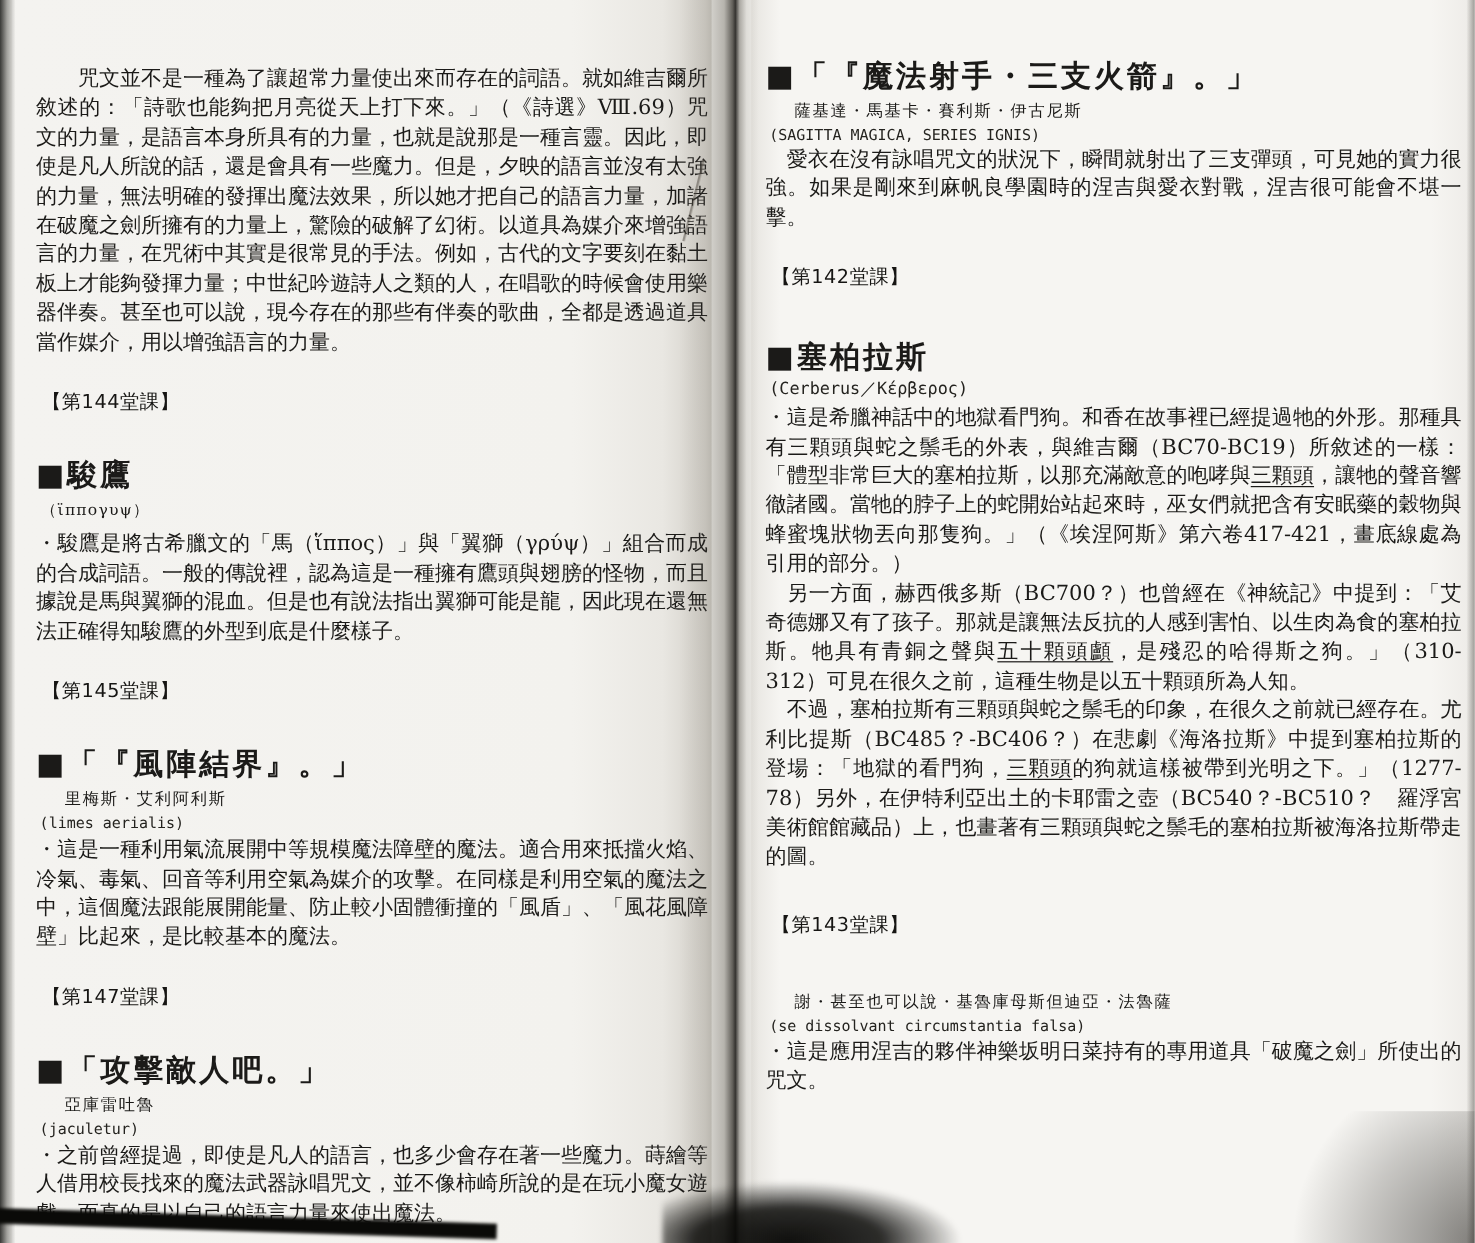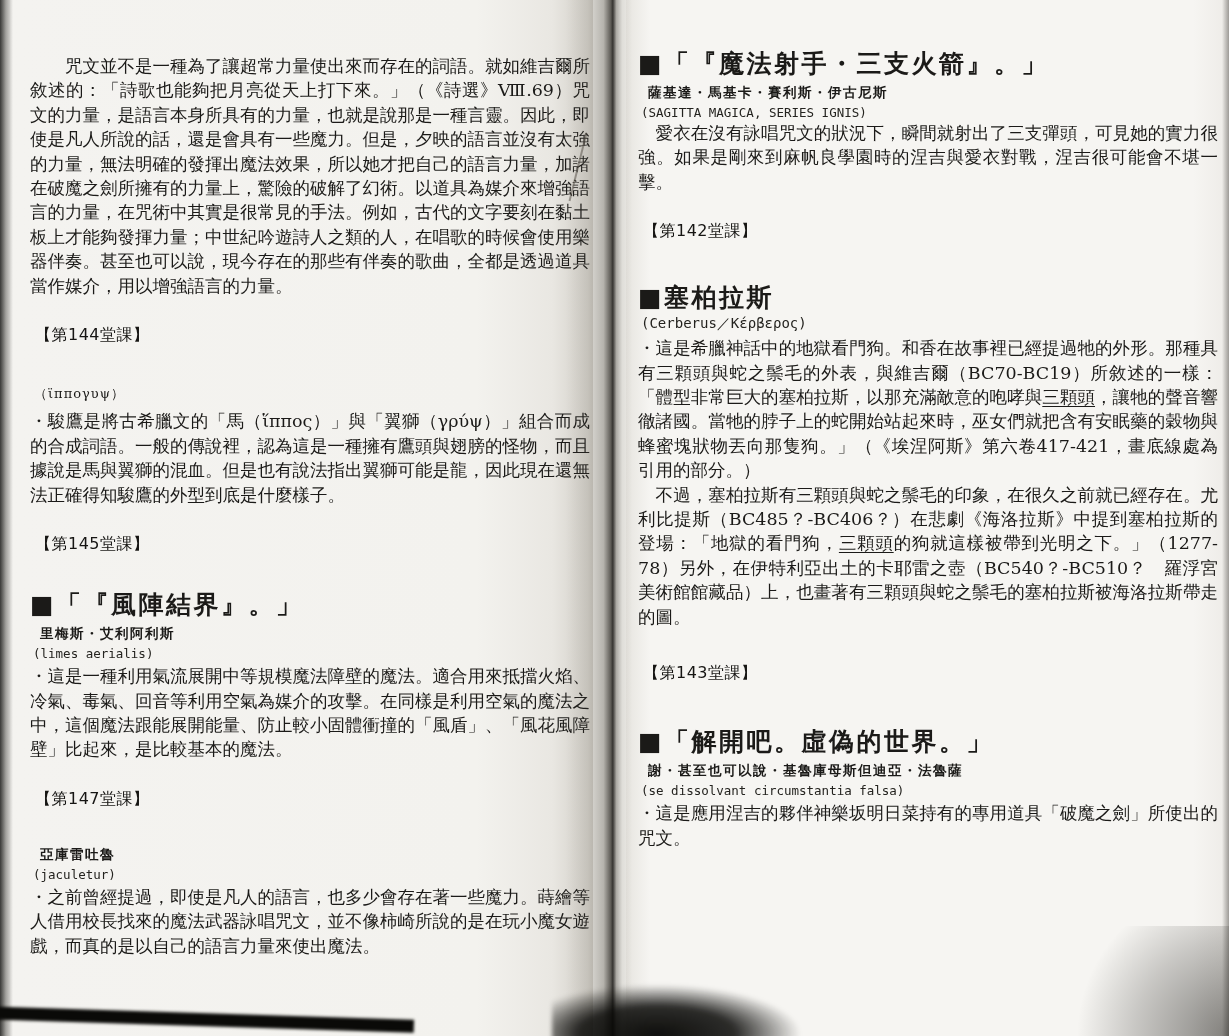--- a/index.html
+++ b/index.html
@@ -40,55 +40,57 @@
 
   .body-p{font-size:17.5px;line-height:24.4px;text-align:justify;margin:0;}
   .indent2{text-indent:2em;}
   .u{text-decoration:underline;text-underline-offset:3px;}
 
   .lesson{font-family:"DejaVu Sans","Liberation Sans",sans-serif;
           font-size:16px;letter-spacing:.5px;margin:27px 0 0 5px;color:#161513;}
 
   .entry{margin-top:36px;}
   .entry-title{font-size:25px;font-weight:700;letter-spacing:2.5px;line-height:28px;margin:0;}
-  .entry-name{font-size:13.5px;font-weight:700;letter-spacing:1.5px;margin:6px 0 0 10px;}
+  .entry-name{font-size:13.5px;font-weight:400;letter-spacing:1.5px;margin:6px 0 0 24px;}
   .entry-reading{font-size:13px;margin:4px 0 0 4px;letter-spacing:1px;}
   .entry-latin{font-family:"DejaVu Sans Mono","Liberation Mono",monospace;
                font-size:12.5px;margin:3px 0 1px 3px;color:#24231f;}
   .entry-body{margin-top:3px;}
 </style>
 </head>
 <body>
 
 <div class="scan-root">
 
   <div class="page page-left">
     <div class="col col-left">
 
       <p class="body-p indent2">咒文並不是一種為了讓超常力量使出來而存在的詞語。就如維吉爾所敘述的：「詩歌也能夠把月亮從天上打下來。」（《詩選》Ⅷ.69）咒文的力量，是語言本身所具有的力量，也就是說那是一種言靈。因此，即使是凡人所說的話，還是會具有一些魔力。但是，夕映的語言並沒有太強的力量，無法明確的發揮出魔法效果，所以她才把自己的語言力量，加諸在破魔之劍所擁有的力量上，驚險的破解了幻術。以道具為媒介來增強語言的力量，在咒術中其實是很常見的手法。例如，古代的文字要刻在黏土板上才能夠發揮力量；中世紀吟遊詩人之類的人，在唱歌的時候會使用樂器伴奏。甚至也可以說，現今存在的那些有伴奏的歌曲，全都是透過道具當作媒介，用以增強語言的力量。</p>
 
       <div class="lesson">【第144堂課】</div>
 
       <div class="entry">
+        <p class="entry-title">■駿鷹</p>
         <p class="entry-reading body-p">（ϊππογυψ）</p>
         <p class="body-p entry-body">・駿鷹是將古希臘文的「馬（ἵππος）」與「翼獅（γρύψ）」組合而成的合成詞語。一般的傳說裡，認為這是一種擁有鷹頭與翅膀的怪物，而且據說是馬與翼獅的混血。但是也有說法指出翼獅可能是龍，因此現在還無法正確得知駿鷹的外型到底是什麼樣子。</p>
       </div>
 
       <div class="lesson">【第145堂課】</div>
 
       <div class="entry">
         <p class="entry-title">■「『風陣結界』。」</p>
         <p class="entry-name">里梅斯・艾利阿利斯</p>
         <p class="entry-latin">(limes aerialis)</p>
         <p class="body-p entry-body">・這是一種利用氣流展開中等規模魔法障壁的魔法。適合用來抵擋火焰、冷氣、毒氣、回音等利用空氣為媒介的攻擊。在同樣是利用空氣的魔法之中，這個魔法跟能展開能量、防止較小固體衝撞的「風盾」、「風花風障壁」比起來，是比較基本的魔法。</p>
       </div>
 
       <div class="lesson">【第147堂課】</div>
 
       <div class="entry">
+        <p class="entry-title">■「攻擊敵人吧。」</p>
         <p class="entry-name">亞庫雷吐魯</p>
         <p class="entry-latin">(jaculetur)</p>
         <p class="body-p entry-body">・之前曾經提過，即使是凡人的語言，也多少會存在著一些魔力。蒔繪等人借用校長找來的魔法武器詠唱咒文，並不像柿崎所說的是在玩小魔女遊戲，而真的是以自己的語言力量來使出魔法。</p>
       </div>
 
     </div>
   </div>
 
   <div class="page page-right">
     <div class="col col-right">
@@ -99,27 +101,27 @@
         <p class="entry-latin">(SAGITTA MAGICA, SERIES IGNIS)</p>
         <p class="body-p">　愛衣在沒有詠唱咒文的狀況下，瞬間就射出了三支彈頭，可見她的實力很強。如果是剛來到麻帆良學園時的涅吉與愛衣對戰，涅吉很可能會不堪一擊。</p>
       </div>
 
       <div class="lesson">【第142堂課】</div>
 
       <div class="entry" style="margin-top:42px;">
         <p class="entry-title">■塞柏拉斯</p>
         <p class="entry-latin" style="font-size:14px;">(Cerberus／Κέρβερος)</p>
         <p class="body-p entry-body"><span>・這是希臘神話中的地獄看門狗。和香在故事裡已經提過牠的外形。那種具有三顆頭與蛇之鬃毛的外表，與維吉爾（BC70-BC19）所敘述的一樣：「體型非常巨大的塞柏拉斯，以那充滿敵意的咆哮與</span><span class="u">三顆頭</span><span>，讓牠的聲音響徹諸國。當牠的脖子上的蛇開始站起來時，巫女們就把含有安眠藥的穀物與蜂蜜塊狀物丟向那隻狗。」（《埃涅阿斯》第六卷417-421，畫底線處為引用的部分。）</span></p>
+        <p class="body-p"><span>　另一方面，赫西俄多斯（BC700？）也曾經在《神統記》中提到：「艾奇德娜又有了孩子。那就是讓無法反抗的人感到害怕、以生肉為食的塞柏拉斯。牠具有青銅之聲與</span><span class="u">五十顆頭顱</span><span>，是殘忍的哈得斯之狗。」（310-312）可見在很久之前，這種生物是以五十顆頭所為人知。</span></p>
         <p class="body-p"><span>　不過，塞柏拉斯有三顆頭與蛇之鬃毛的印象，在很久之前就已經存在。尤利比提斯（BC485？-BC406？）在悲劇《海洛拉斯》中提到塞柏拉斯的登場：「地獄的看門狗，</span><span class="u">三顆頭</span><span>的狗就這樣被帶到光明之下。」（1277-78）另外，在伊特利亞出土的卡耶雷之壺（BC540？-BC510？　羅浮宮美術館館藏品）上，也畫著有三顆頭與蛇之鬃毛的塞柏拉斯被海洛拉斯帶走的圖。</span></p>
       </div>
 
       <div class="lesson" style="margin-top:34px;">【第143堂課】</div>
 
       <div class="entry" style="margin-top:44px;">
-        <p class="entry-title">■「解開吧。虛偽的世界。」</p>
         <p class="entry-name">謝・甚至也可以說・基魯庫母斯但迪亞・法魯薩</p>
         <p class="entry-latin">(se dissolvant circumstantia falsa)</p>
         <p class="body-p entry-body">・這是應用涅吉的夥伴神樂坂明日菜持有的專用道具「破魔之劍」所使出的咒文。</p>
       </div>
 
     </div>
   </div>
 
   <div class="gutter"></div>
   <div class="gutter-blob"></div>

